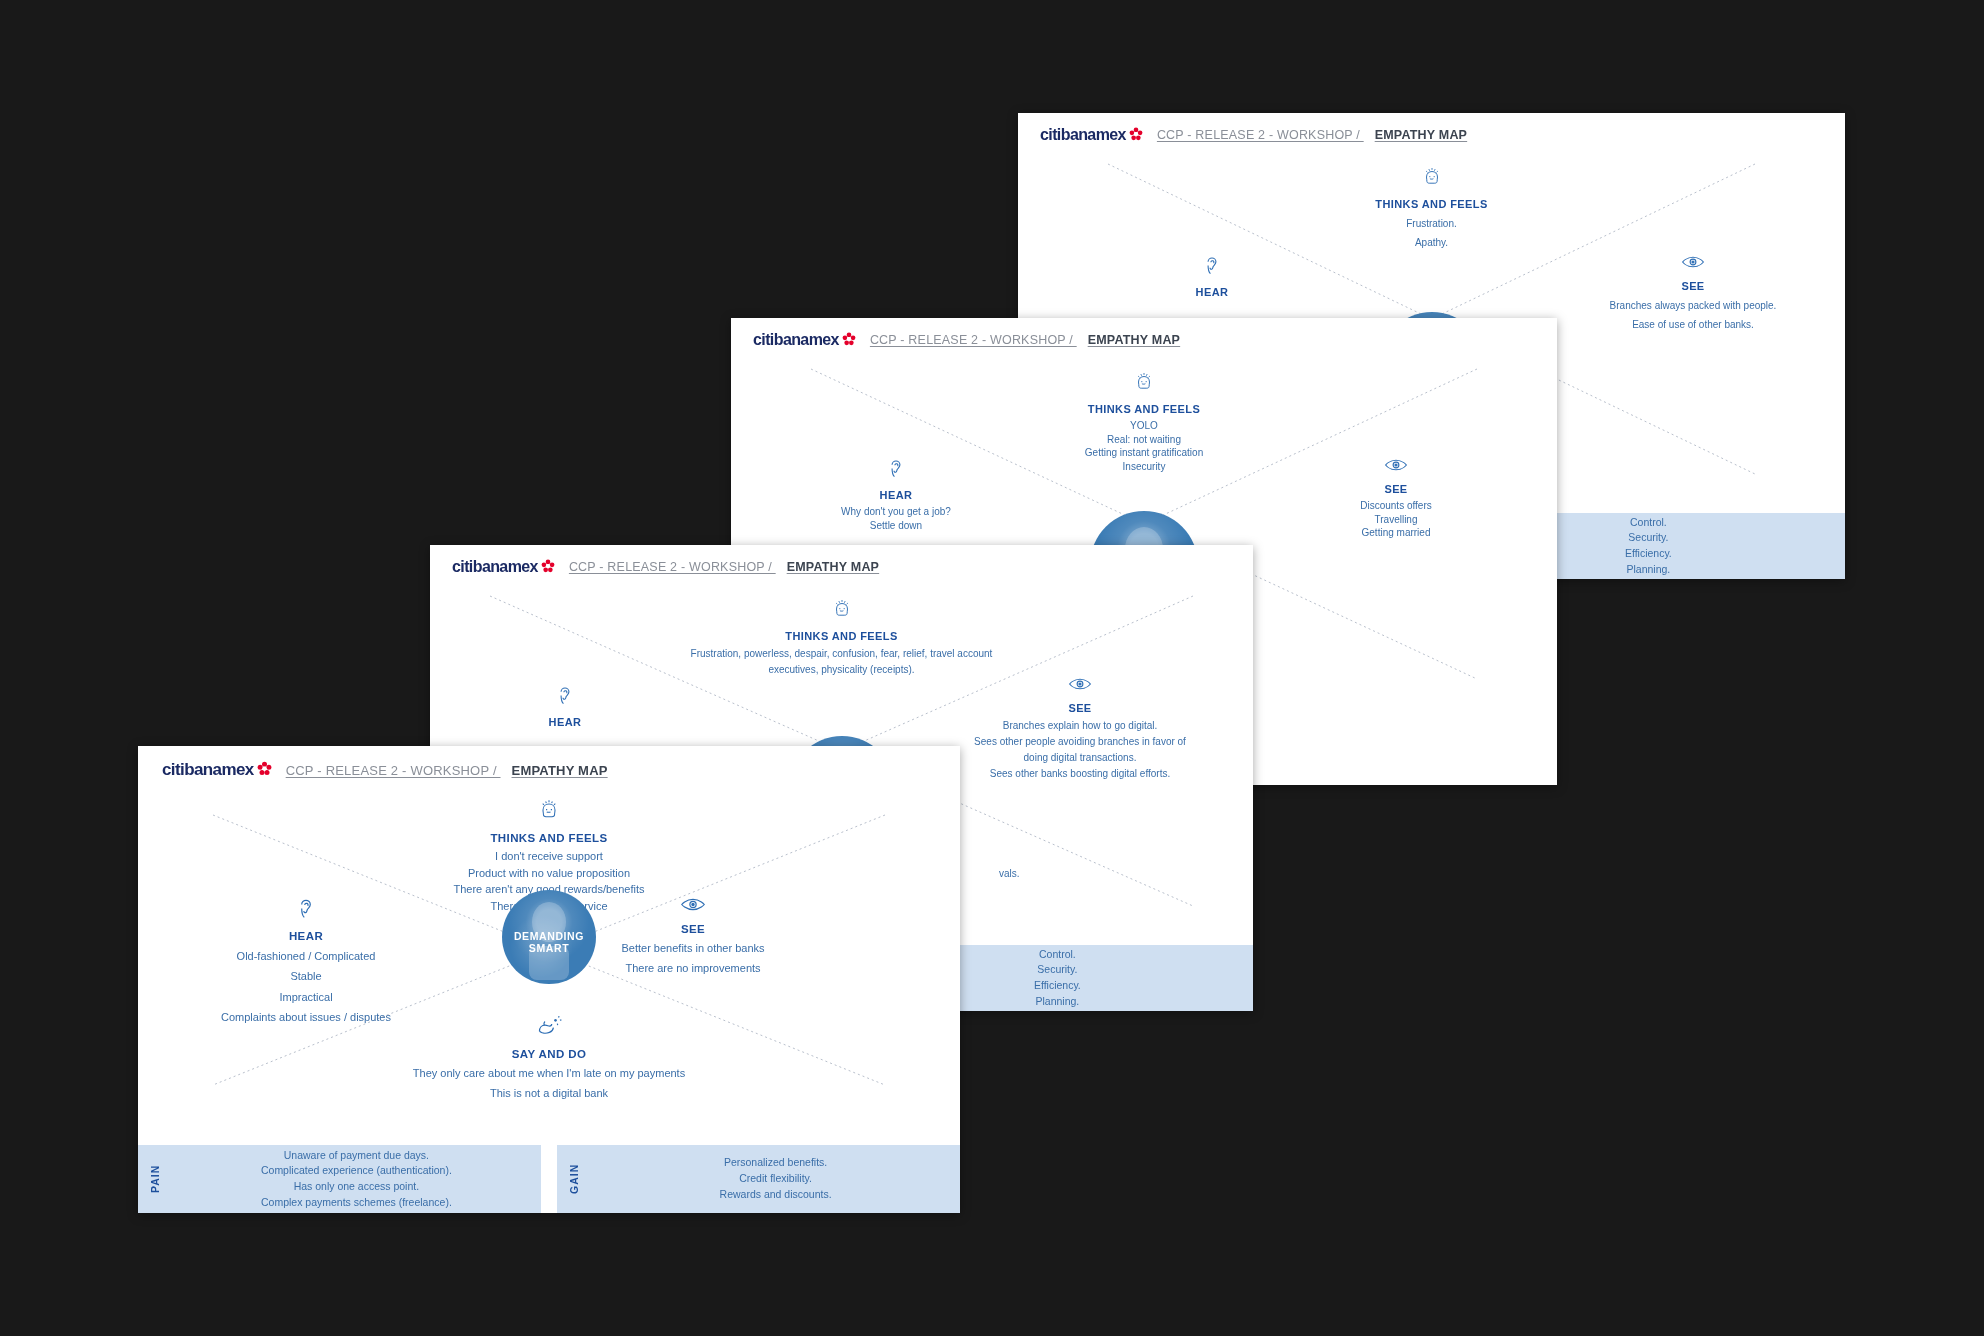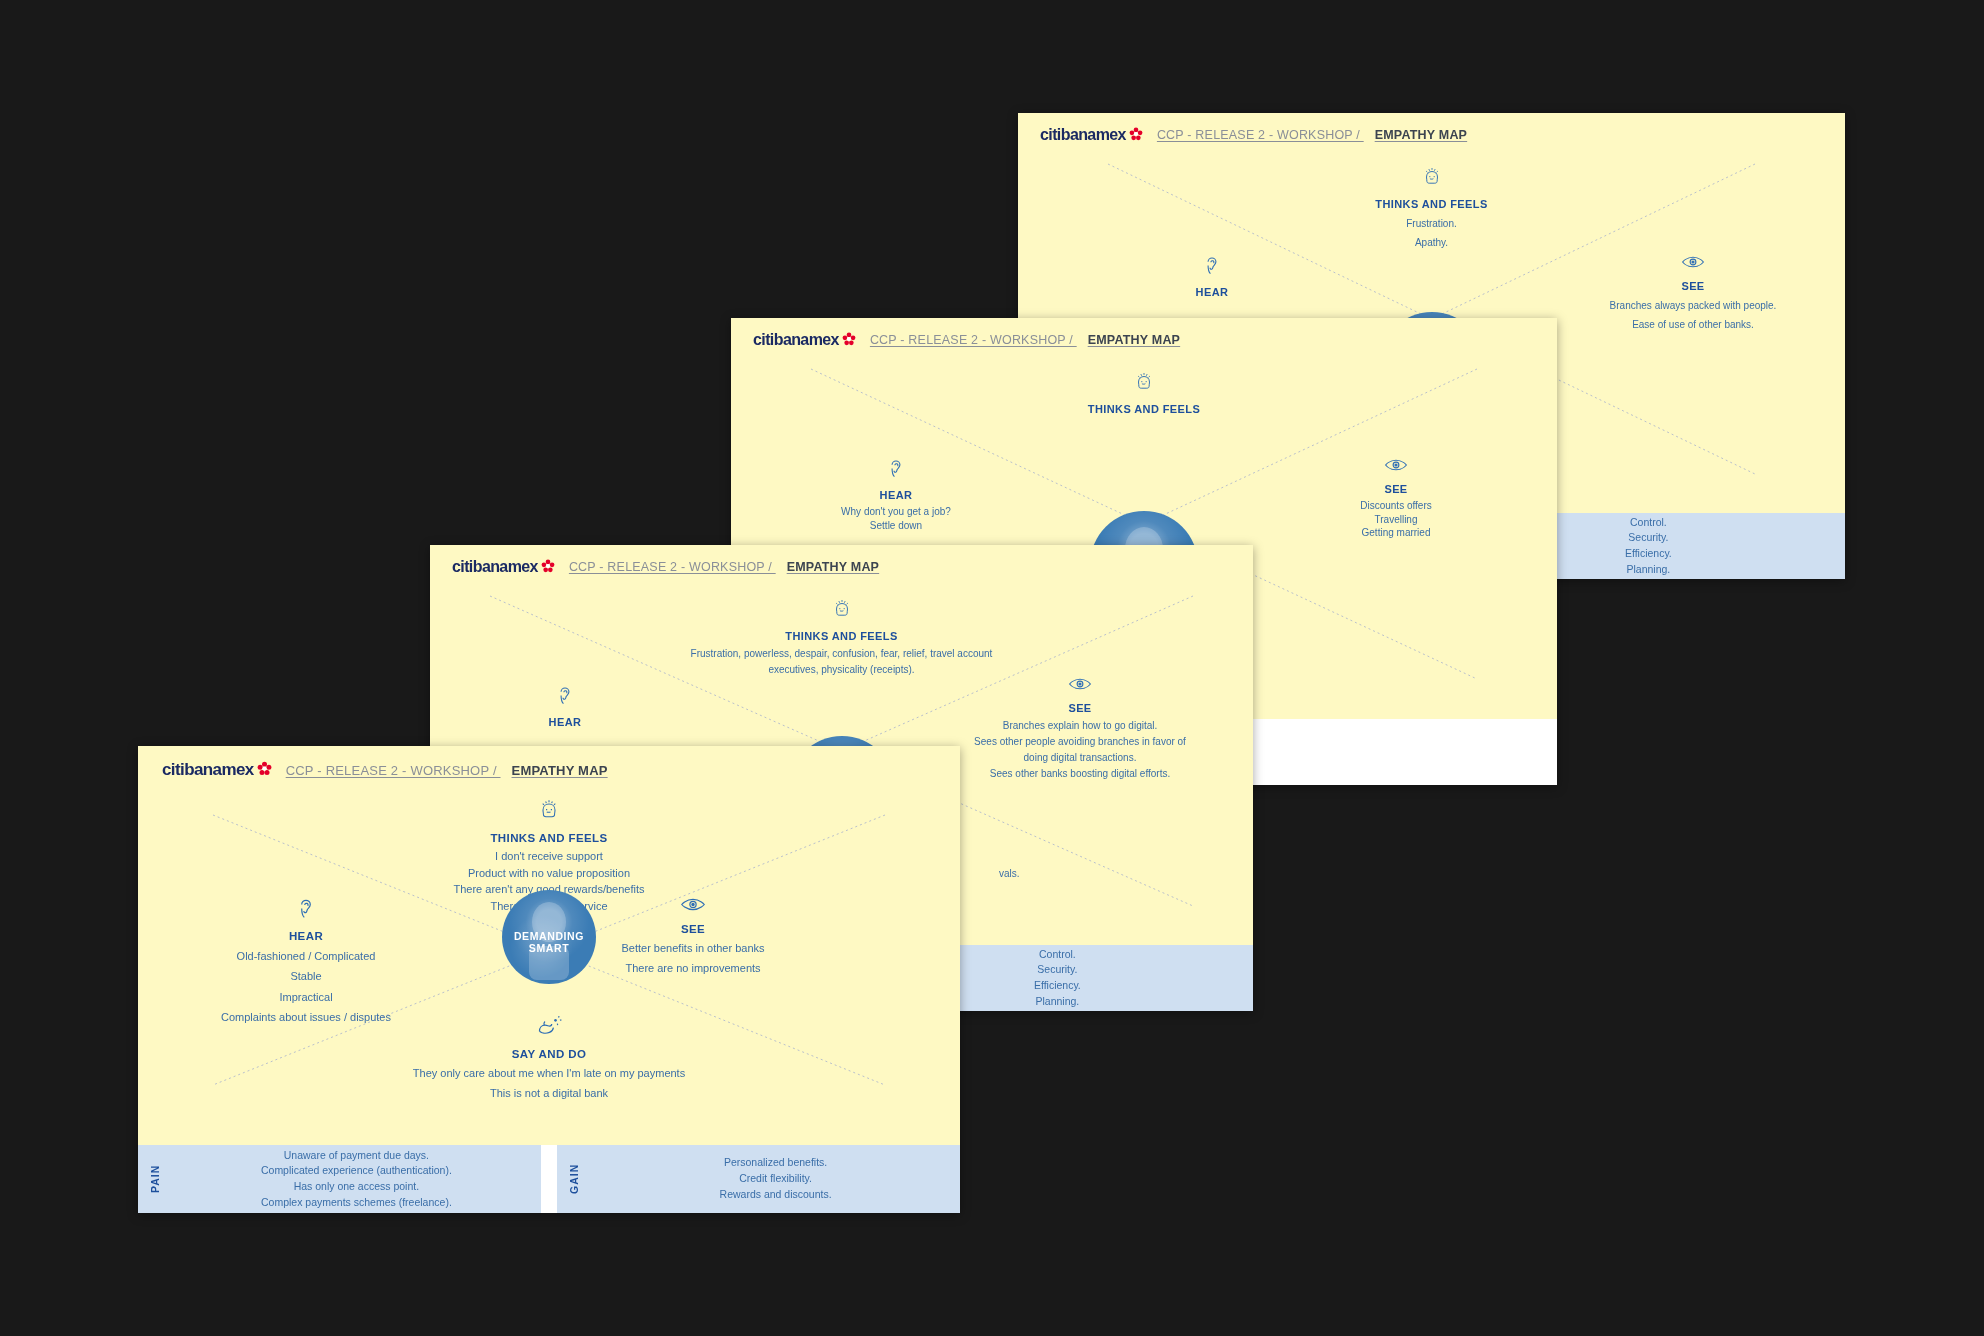--- a/index.html
+++ b/index.html
@@ -7,21 +7,21 @@
     width: 1984px; height: 1336px;
     background: #191919;
     font-family: "Liberation Sans", sans-serif;
     overflow: hidden;
   }
   #stage { position: relative; width: 1984px; height: 1336px; }
 
   
   .card {
     position: absolute;
-    background: #fef9c3;
+    background: #ffffff;
     overflow: hidden;
     box-shadow: 0 2px 10px rgba(0,0,0,.35);
   }
   .card-body { position: relative; width: 100%; flex: 1 1 auto; overflow: hidden; }
 
   
   .card-header {
     display: flex; align-items: center;
     gap: 14px;
     padding: 14px 0 0 24px;
@@ -281,20 +281,26 @@
       <div class="quad q-think">
         <span class="q-icon">
           <svg width="22" height="22" viewBox="0 0 32 32" fill="none" stroke="#2f6fb5" stroke-width="1.4">
               <path d="M8 16c0-5 3.6-8 8-8s8 3 8 8c0 2.6-.6 4-.6 6.4 0 1.6-1.4 2.6-3.4 2.6h-8c-2 0-3.4-1-3.4-2.6C8.6 20 8 18.6 8 16z"></path>
               <path d="M13 18.5c.9.8 4.1.8 5 0"></path>
               <path d="M12 15.5h1.6M18.4 15.5H20"></path>
               <path d="M16 3v2.5M11.5 4.6l1 2.2M20.5 4.6l-1 2.2M7.6 7.5l1.7 1.6M24.4 7.5l-1.7 1.6"></path>
             </svg>
         </span>
         <div class="q-title">THINKS AND FEELS</div>
+        <div class="q-lines" style="line-height:1.35;">
+          <div>YOLO</div>
+            <div>Real: not waiting</div>
+          <div>Getting instant gratification</div>
+            <div>Insecurity</div>
+        </div>
       </div>
       <div class="quad q-hear">
         <span class="q-icon">
           <svg width="20" height="22" viewBox="0 0 24 28" fill="none" stroke="#2f6fb5" stroke-width="1.4">
               <path d="M7 10a5 5 0 0 1 10 0c0 3-2.5 4-3.5 6-.7 1.4-.2 3-1.8 3.4-1.4.4-2.2-.6-2.2-1.8"></path>
               <path d="M10.6 10.4a1.9 1.9 0 1 1 3.4 1.2"></path>
               <path d="M7 14.5c0 5 1 8.5 3 10.5"></path>
             </svg>
         </span>
         <div class="q-title">HEAR</div>

